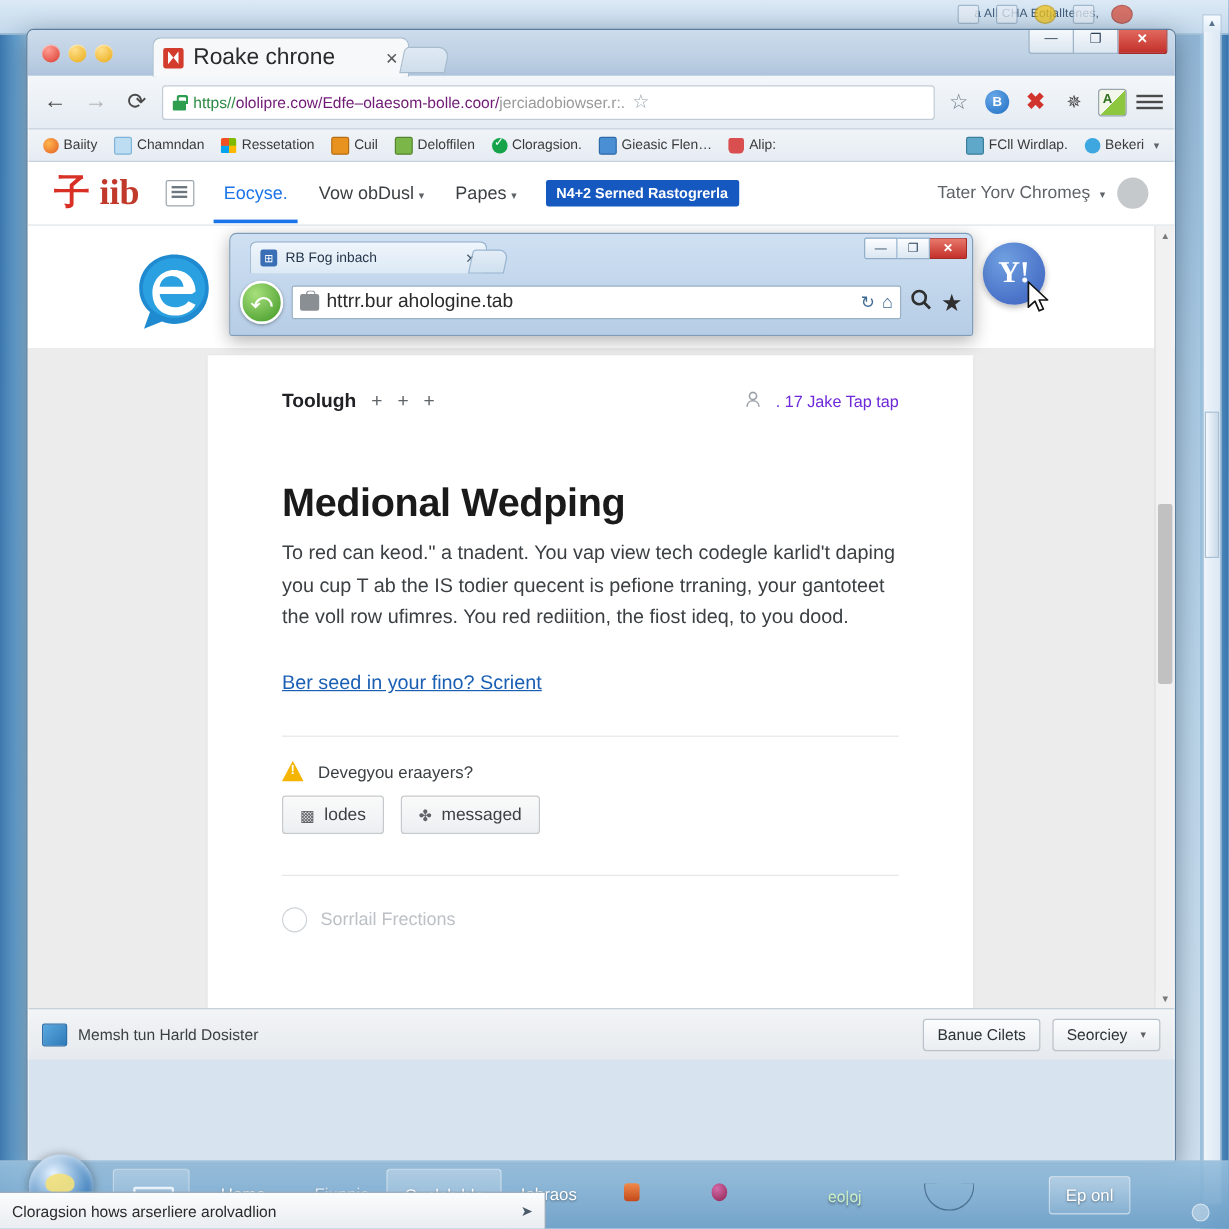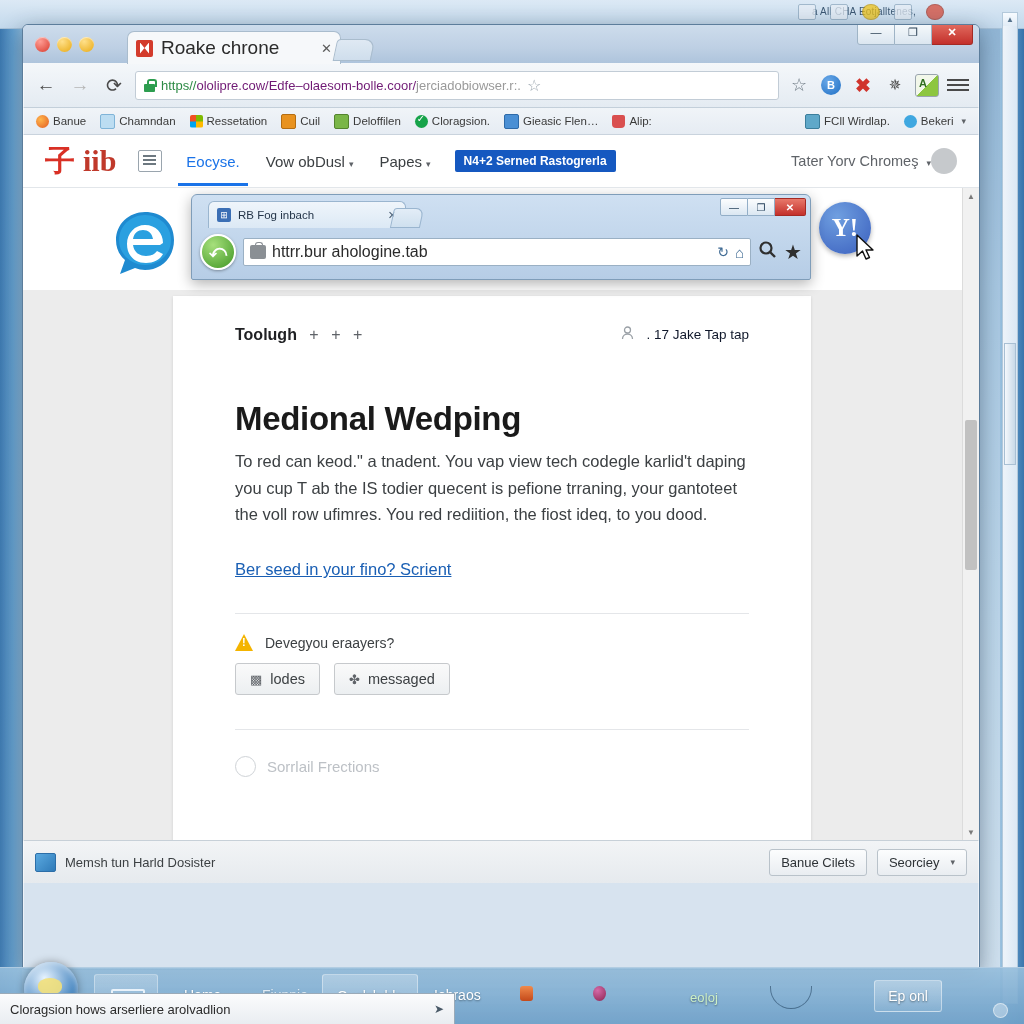--- a/index.html
+++ b/index.html
@@ -132,21 +132,21 @@
   #brand-name{font-size:30px;font-weight:bold;color:#c0392b;font-family:"Liberation Serif",serif;line-height:1;}
   #brand-menu{width:22px;height:20px;border:1px solid #9aa5ae;border-radius:2px;position:relative;}
   #brand-menu::after{content:"";position:absolute;left:4px;top:8px;width:13px;height:2px;
     background:#6d7880;box-shadow:0 -4px 0 #6d7880,0 4px 0 #6d7880;}
   .navitem{font-size:15px;color:#3c4043;white-space:nowrap;position:relative;padding:16px 2px;}
   .navitem.active{color:#1a73e8;}
   .navitem.active::after{content:"";position:absolute;left:-6px;right:-6px;bottom:0;height:3px;background:#1a73e8;}
   .caret{font-size:9px;color:#5f6368;margin-left:4px;}
   #nav-badge{background:#1558c0;color:#fff;font-size:12px;font-weight:bold;
     padding:4px 9px;border-radius:2px;white-space:nowrap;}
-  #hdr-right{margin-left:auto;display:flex;align-items:center;}
+  #hdr-right{margin-left:auto;display:flex;align-items:center;gap:10px;}
   #hdr-account{font-size:14.5px;color:#5f6368;white-space:nowrap;}
   #hdr-avatar{width:26px;height:26px;border-radius:50%;background:#c6c9cc;}
 
   
   #page-area{position:relative;height:652px;background:#ececec;overflow:hidden;}
   #page-band{position:absolute;left:0;top:0;width:100%;height:102px;background:#fff;}
   #ie-logo{position:absolute;left:85px;top:18px;width:74px;height:74px;}
   #yahoo-badge{position:absolute;left:796px;top:14px;width:52px;height:52px;border-radius:50%;
     background:radial-gradient(circle at 35% 28%,#6f9fe0,#3a5fbe);
     display:flex;align-items:center;justify-content:center;color:#fff;font-size:25px;font-weight:bold;
@@ -193,21 +193,21 @@
   #inner-home{font-size:15px;color:#3f6a93;flex:none;}
   #inner-search{font-size:17px;color:#2f2f2f;flex:none;}
   #inner-fav{font-size:20px;color:#2f2f2f;flex:none;}
 
   
   #article{position:absolute;left:150px;top:108px;width:638px;height:560px;background:#fff;
     box-shadow:0 1px 3px rgba(0,0,0,.12);padding:30px 62px 0 62px;box-sizing:border-box;}
   #art-topline{display:flex;align-items:flex-start;justify-content:space-between;}
   #art-kicker{font-size:16px;font-weight:bold;color:#202124;}
   #art-plus{font-size:16px;color:#5f6368;letter-spacing:4px;margin-left:8px;}
-  #art-meta{font-size:13.5px;color:#0f172a;display:flex;align-items:center;gap:12px;white-space:nowrap;}
+  #art-meta{font-size:13.5px;color:#6d28d9;display:flex;align-items:center;gap:12px;white-space:nowrap;}
   #meta-person{font-size:14px;color:#9aa0a6;}
   #art-h1{font-size:33px;font-weight:bold;color:#1a1a1a;margin:56px 0 10px 0;letter-spacing:-.3px;}
   #art-p{font-size:16.5px;line-height:1.62;color:#3c4043;margin:0;}
   #art-link{display:block;margin-top:32px;font-size:16.5px;color:#1a5fb4;}
   .hr{height:1px;background:#e4e6e9;margin:34px 0 0 0;}
   #warn-row{display:flex;align-items:center;gap:11px;margin-top:20px;}
   #warn-icon{width:19px;height:17px;position:relative;flex:none;}
   #warn-icon::before{content:"";position:absolute;left:0;top:0;width:0;height:0;
     border-left:9.5px solid transparent;border-right:9.5px solid transparent;border-bottom:17px solid #f4b400;}
   #warn-icon::after{content:"!";position:absolute;left:7px;top:3px;font-size:11px;color:#fff;font-weight:bold;line-height:1;}
@@ -349,21 +349,21 @@
       <span id="menu-btn">
           <i></i>
           <i></i>
           <i></i>
         </span>
     </div>
 
     <div id="bookmarks">
       <span class="bm">
           <span class="bmico firefox"></span>
-          <span>Banue</span>
+          <span>Baiity</span>
         </span>
       <span class="bm">
           <span class="bmico winblue"></span>
           <span>Chamndan</span>
         </span>
       <span class="bm">
           <span class="bmico ms"></span>
           <span>Ressetation</span>
         </span>
       <span class="bm">

